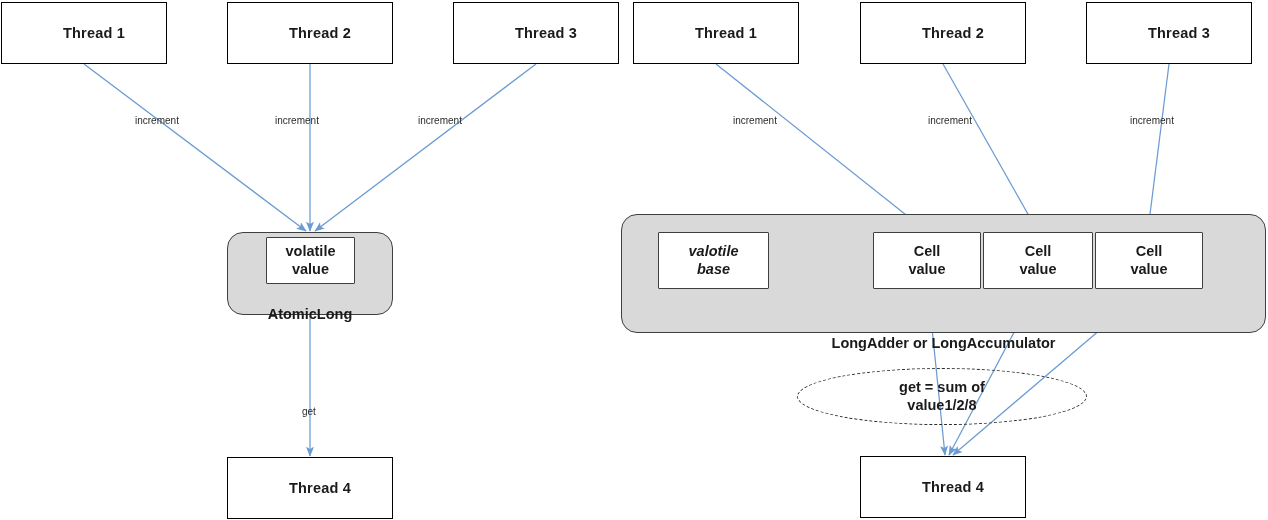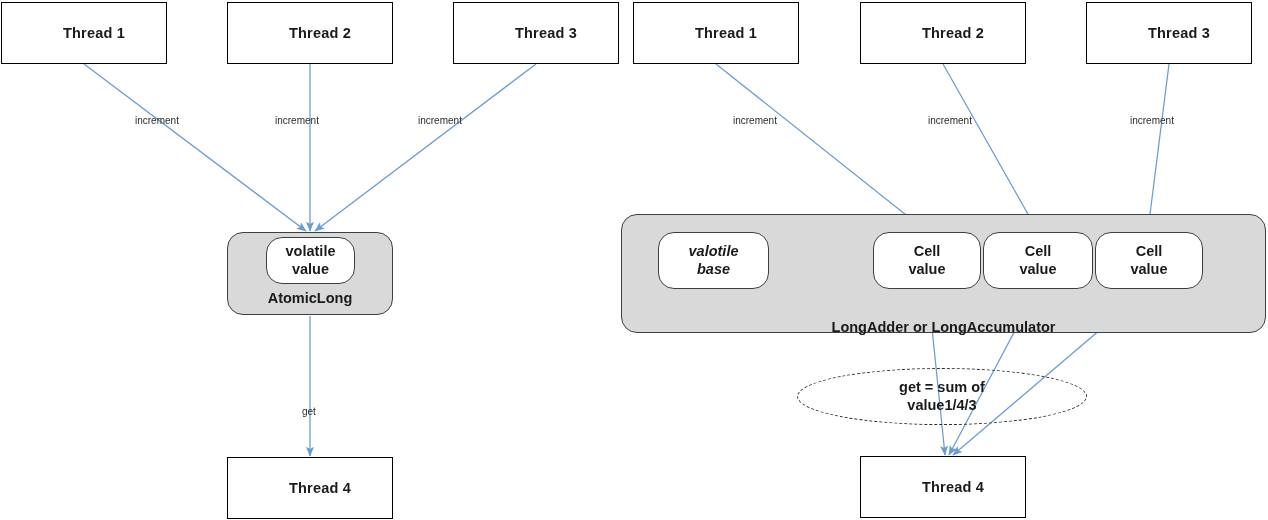--- a/index.html
+++ b/index.html
@@ -53,27 +53,28 @@
     border: 1.3px solid #3f3f3f;
     border-radius: 16px;
   }
   .group-caption {
     position: absolute;
     font-weight: bold;
     font-size: 14.5px;
     color: #1a1a1a;
     white-space: nowrap;
     text-align: center;
+    margin-top: 16px;
   }
   .inner-box {
     position: absolute;
     box-sizing: border-box;
     background: #ffffff;
     border: 1.3px solid #3f3f3f;
-    border-radius: 16px;
+    border-radius: 1px;
     display: flex;
     flex-direction: column;
     align-items: center;
     justify-content: center;
     font-weight: bold;
     font-size: 14.5px;
     color: #1a1a1a;
     line-height: 1.18;
   }
   .ellipse-note {
@@ -184,20 +185,20 @@
   </div>
   <div class="inner-box" style="left:1095px; top:232px; width:108px; height:57px;">
     <span>Cell</span>
     <span>value</span>
   </div>
 
   <div class="group-caption" style="left:621px; top:319px; width:645px;">LongAdder or LongAccumulator</div>
 
   <div class="ellipse-note" style="left:797px; top:368px; width:290px; height:57px;">
     <span>get = sum of</span>
-    <span>value1/4/3</span>
+    <span>value1/2/8</span>
   </div>
 
   <div class="thread-box" style="left:860px; top:456px; width:166px; height:62px;">
     <span>Thread 4</span>
   </div>
 
 </div>
 
 </body></html>

